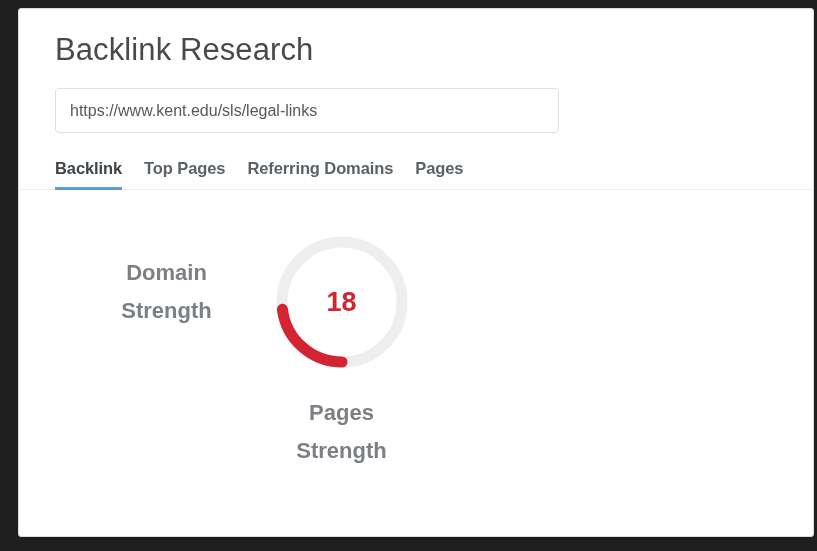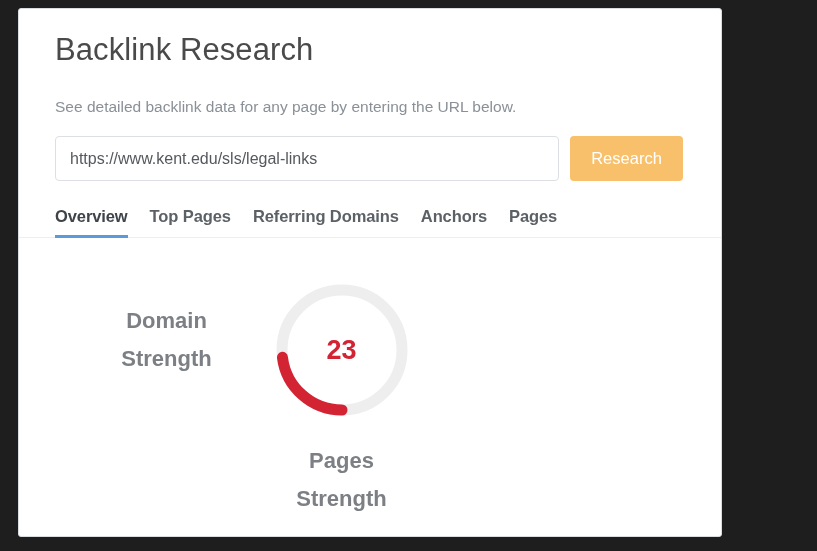--- a/index.html
+++ b/index.html
@@ -20,21 +20,21 @@
     left: 0; top: 0;
     width: 817px;
     height: 551px;
     background: #1e1e1e;
   }
 
   #card {
     position: absolute;
     left: 18px;
     top: 8px;
-    width: 704px;
+    width: 796px;
     height: 529px;
     background: #ffffff;
     border: 1px solid #d8dde2;
     border-radius: 3px;
     overflow: hidden;
   }
 
   .pad {
     padding: 0 36px;
   }
@@ -154,52 +154,49 @@
   }
 </style>
 </head>
 <body>
 
 <div id="frame">
   <div id="card">
 
     <div class="pad">
       <h1 id="page-title">Backlink Research</h1>
-      <p id="subtitle">See detailed backlink data for any page by entering the URL below.</p>
 
       <div id="search-row">
         <input id="search-input" type="text" value="https://www.kent.edu/sls/legal-links" style="">
-        <button id="research-button">Research</button>
       </div>
     </div>
 
     <div id="tabs-wrap">
-      <div class="tab active">Overview</div>
+      <div class="tab active">Backlink</div>
       <div class="tab">Top Pages</div>
       <div class="tab">Referring Domains</div>
-      <div class="tab">Anchors</div>
       <div class="tab">Pages</div>
     </div>
 
     <div id="gauges">
 
       <div class="gauge-block">
         <div class="gauge-label">
           <div>Domain</div>
           <div>Strength</div>
         </div>
       </div>
 
       <div class="gauge-block">
         <div class="gauge">
           <svg width="140" height="140" viewBox="0 0 140 140">
             <circle cx="70" cy="70" r="60" fill="none" stroke="#eeeeee" stroke-width="11"></circle>
             <circle id="arc-1" cx="70" cy="70" r="60" fill="none" stroke="#d32434" stroke-width="11" stroke-linecap="round" transform="rotate(90 70 70)" stroke-dasharray="86.70795723907828 290.2831611916969" stroke-dashoffset="0"></circle>
           </svg>
-          <div class="gauge-value" style="color:#d32434;">23</div>
+          <div class="gauge-value" style="color:#d32434;">18</div>
         </div>
         <div class="gauge-label">
           <div>Pages</div>
           <div>Strength</div>
         </div>
       </div>
 
     </div>
 
   </div>

